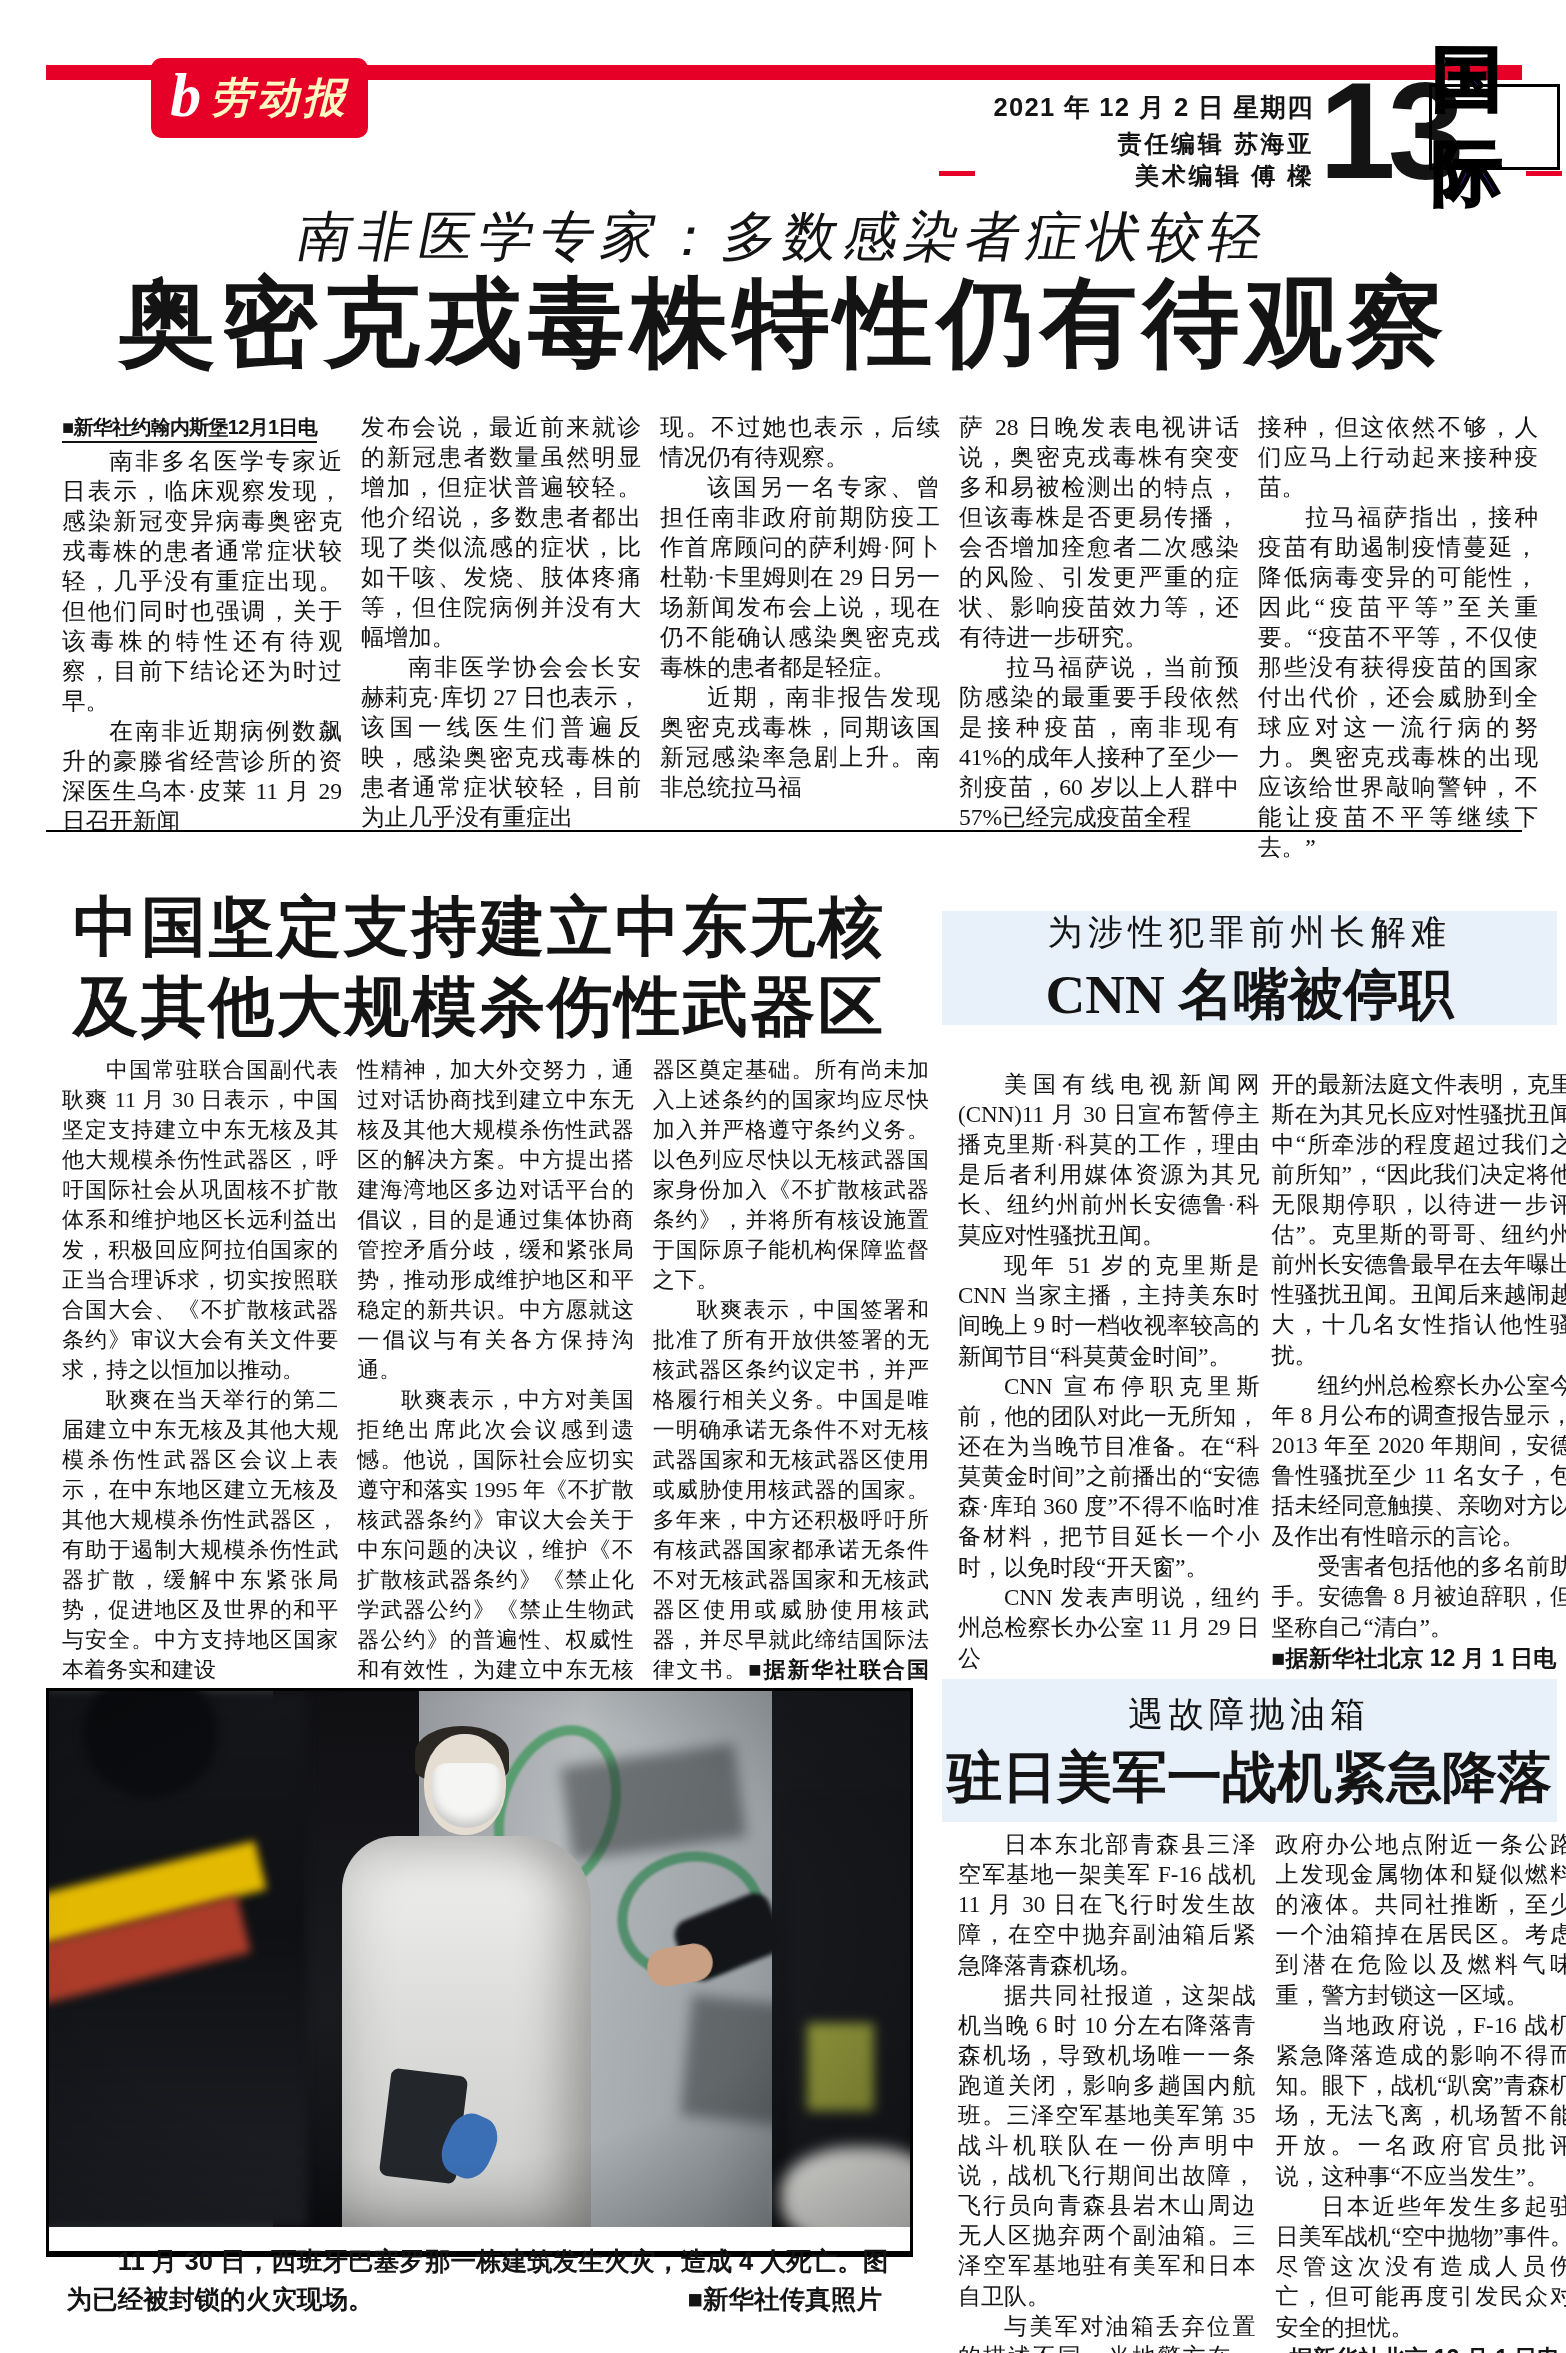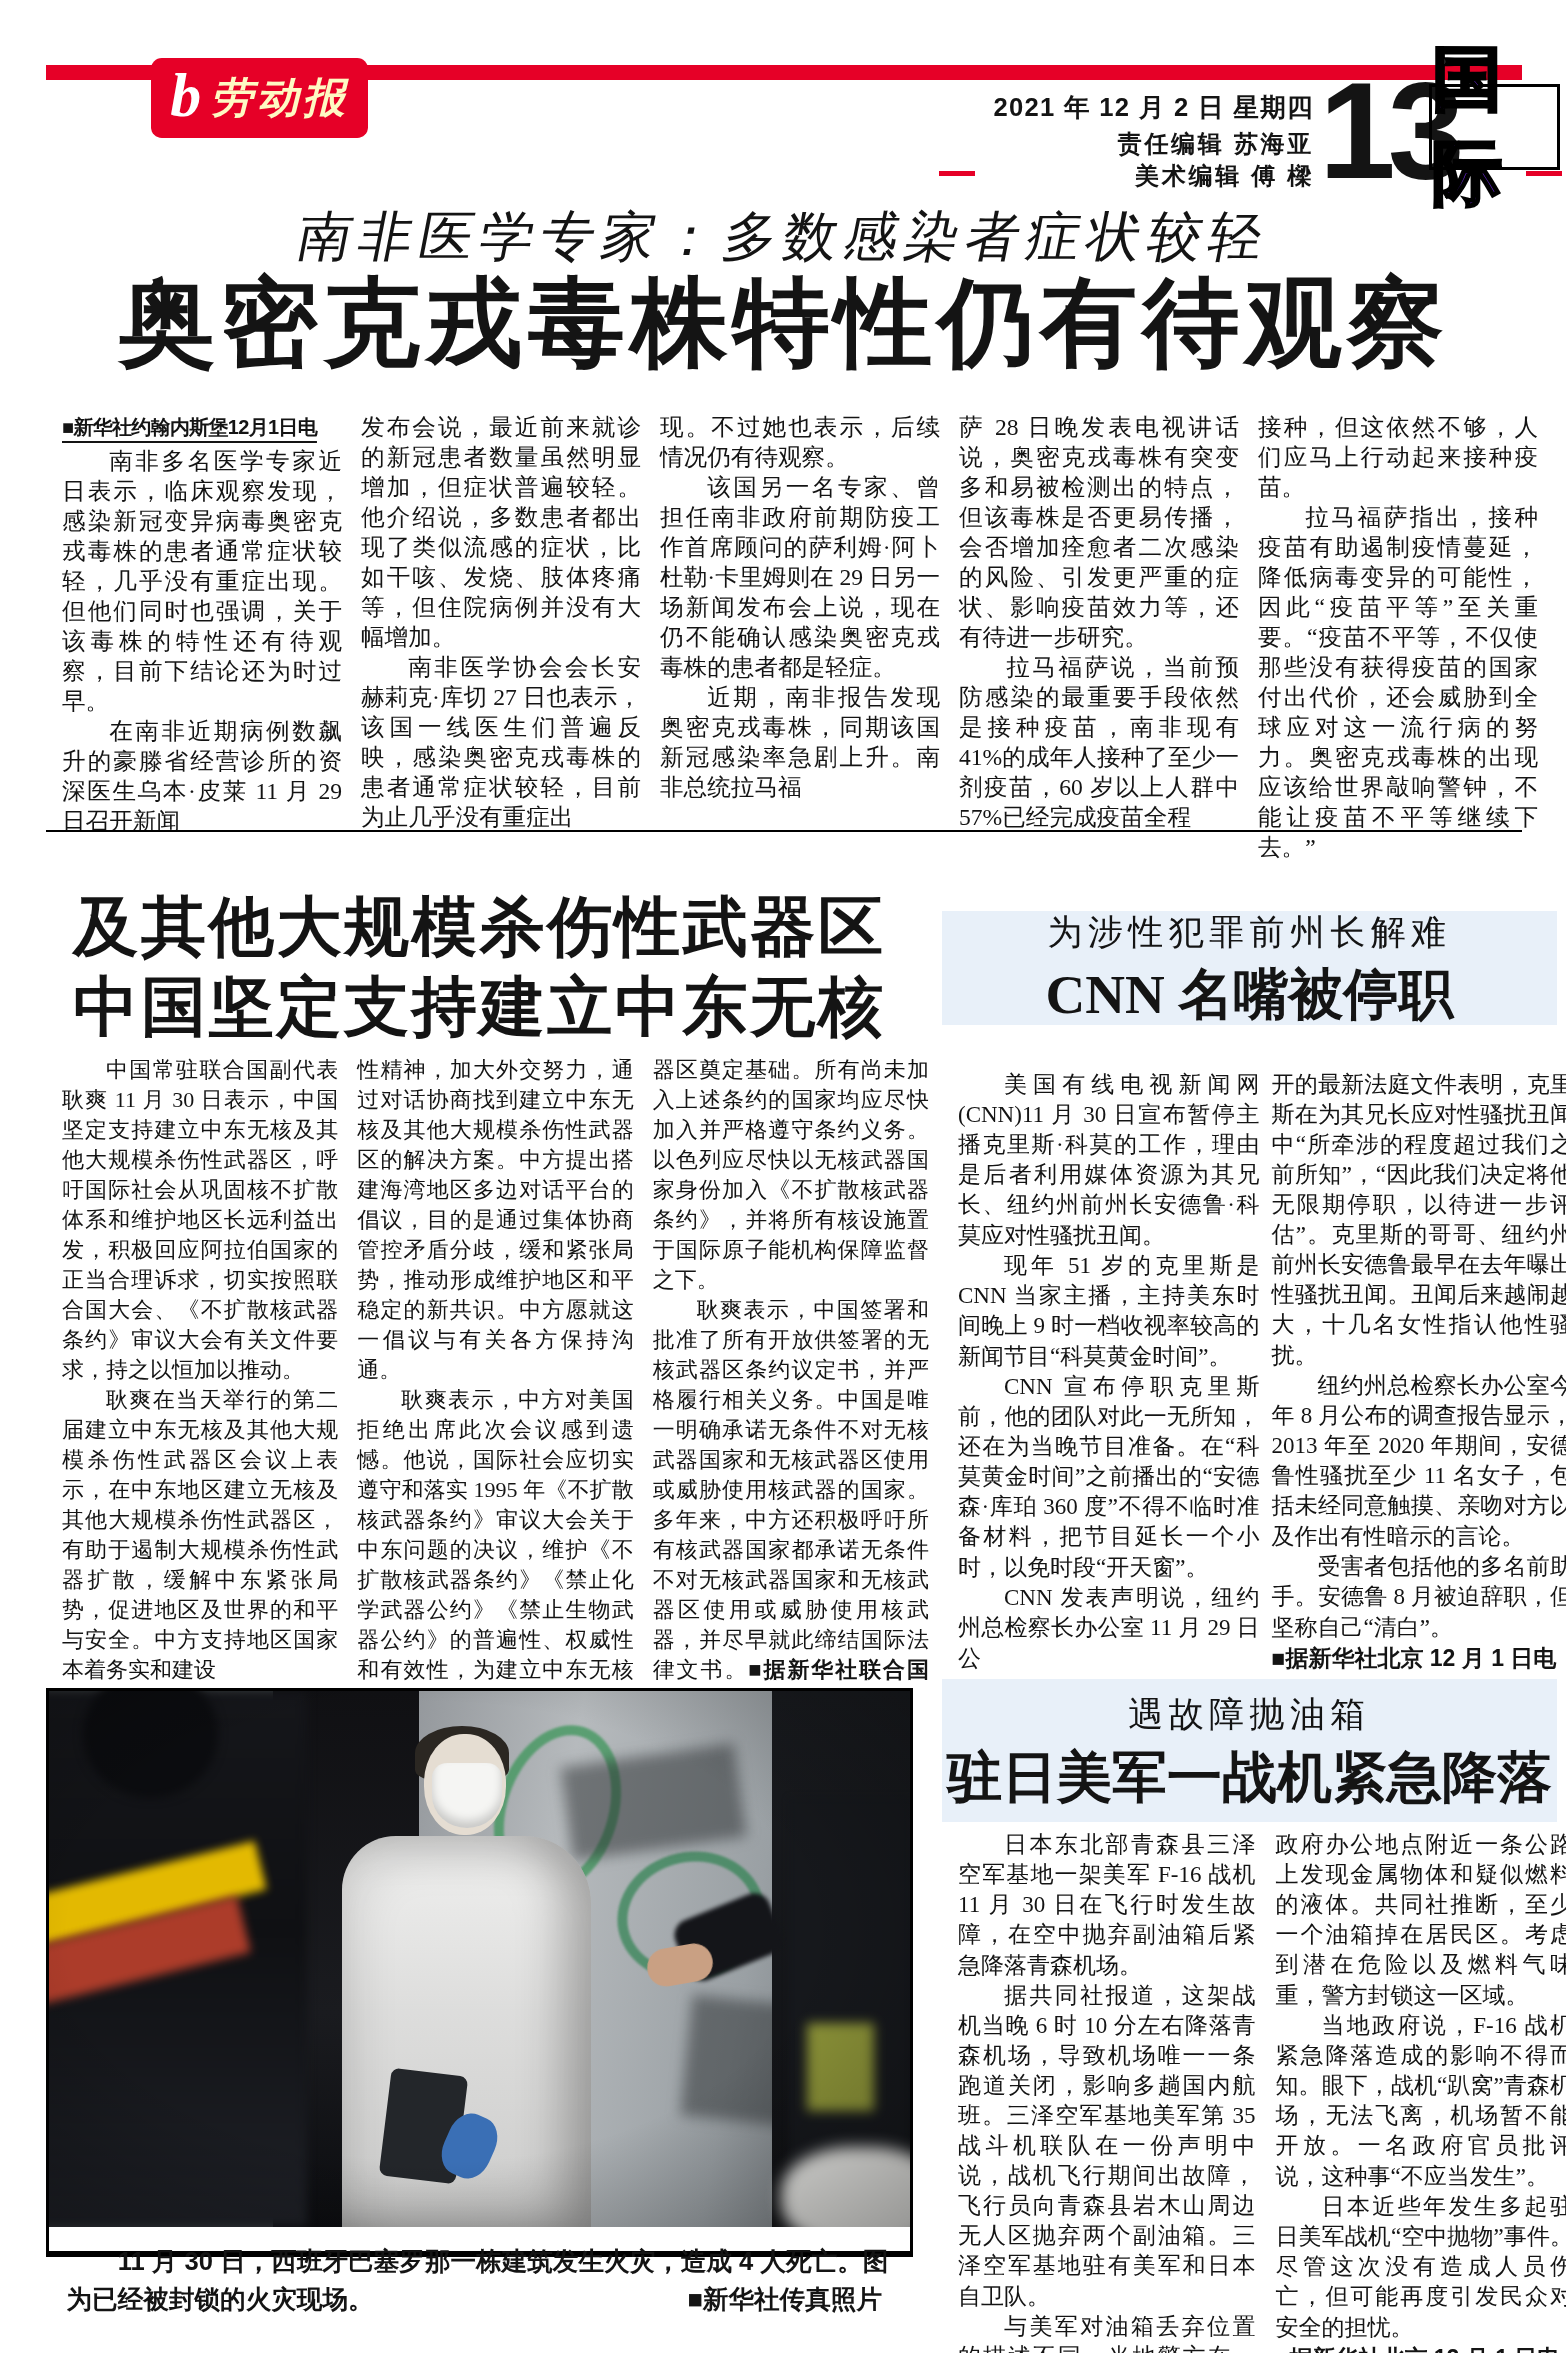--- a/index.html
+++ b/index.html
@@ -145,22 +145,22 @@
           <p class="pseg noind"><span>接种，但这依然不够，人们应马上行动起来接种疫苗。</span><span class="tail"></span></p>
           <p class="pseg"><span>拉马福萨指出，接种疫苗有助遏制疫情蔓延，降低病毒变异的可能性，因此“疫苗平等”至关重要。“疫苗不平等，不仅使那些没有获得疫苗的国家付出代价，还会威胁到全球应对这一流行病的努力。奥密克戎毒株的出现应该给世界敲响警钟，不能让疫苗不平等继续下去。”</span><span class="tail"></span></p>
         </div>
     </div>
   </div>
 
   <div class="divider"></div>
 
   <div>
     <div class="china-headline">
+      <div>中国坚定支持建立中东无核</div>
       <div>及其他大规模杀伤性武器区</div>
-      <div>中国坚定支持建立中东无核</div>
     </div>
     <div class="cols china-cols">
       <div class="col">
           <p class="pseg"><span>中国常驻联合国副代表耿爽 11 月 30 日表示，中国坚定支持建立中东无核及其他大规模杀伤性武器区，呼吁国际社会从巩固核不扩散体系和维护地区长远利益出发，积极回应阿拉伯国家的正当合理诉求，切实按照联合国大会、《不扩散核武器条约》审议大会有关文件要求，持之以恒加以推动。</span><span class="tail"></span></p>
           <p class="pseg"><span>耿爽在当天举行的第二届建立中东无核及其他大规模杀伤性武器区会议上表示，在中东地区建立无核及其他大规模杀伤性武器区，有助于遏制大规模杀伤性武器扩散，缓解中东紧张局势，促进地区及世界的和平与安全。中方支持地区国家本着务实和建设</span><span class="tail"></span></p>
         </div>
       <div class="col">
           <p class="pseg noind"><span>性精神，加大外交努力，通过对话协商找到建立中东无核及其他大规模杀伤性武器区的解决方案。中方提出搭建海湾地区多边对话平台的倡议，目的是通过集体协商管控矛盾分歧，缓和紧张局势，推动形成维护地区和平稳定的新共识。中方愿就这一倡议与有关各方保持沟通。</span><span class="tail"></span></p>
           <p class="pseg"><span>耿爽表示，中方对美国拒绝出席此次会议感到遗憾。他说，国际社会应切实遵守和落实 1995 年《不扩散核武器条约》审议大会关于中东问题的决议，维护《不扩散核武器条约》《禁止化学武器公约》《禁止生物武器公约》的普遍性、权威性和有效性，为建立中东无核及其他大规模杀伤性武</span><span class="tail"></span></p>
         </div>

